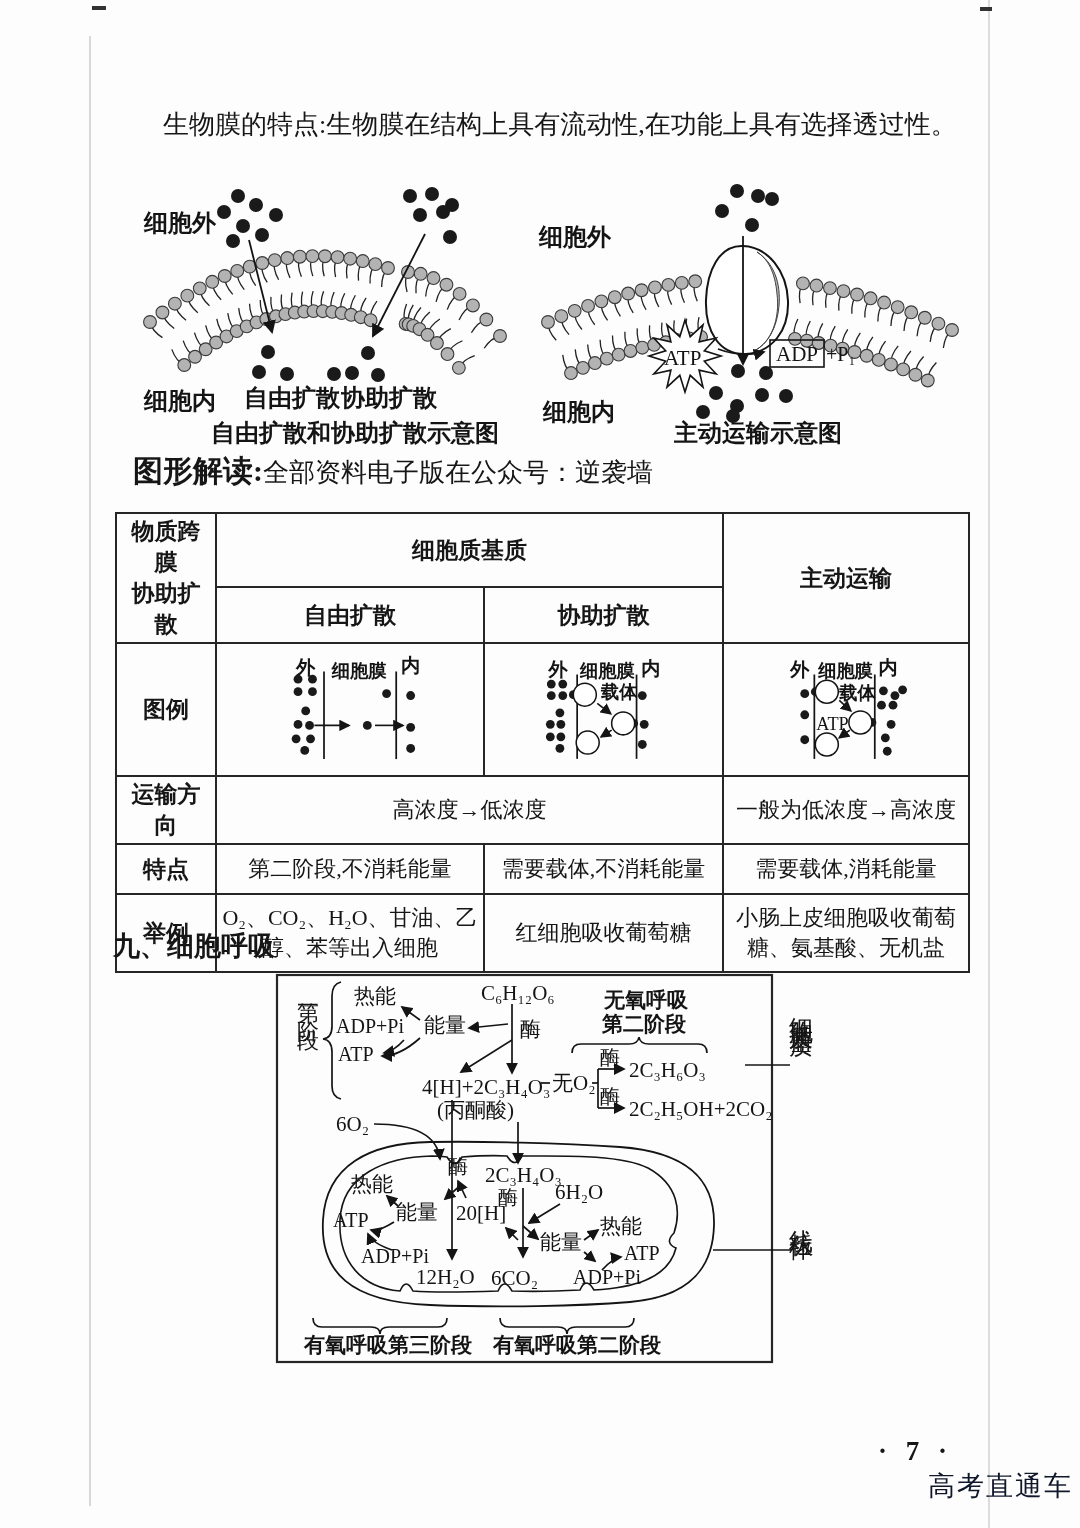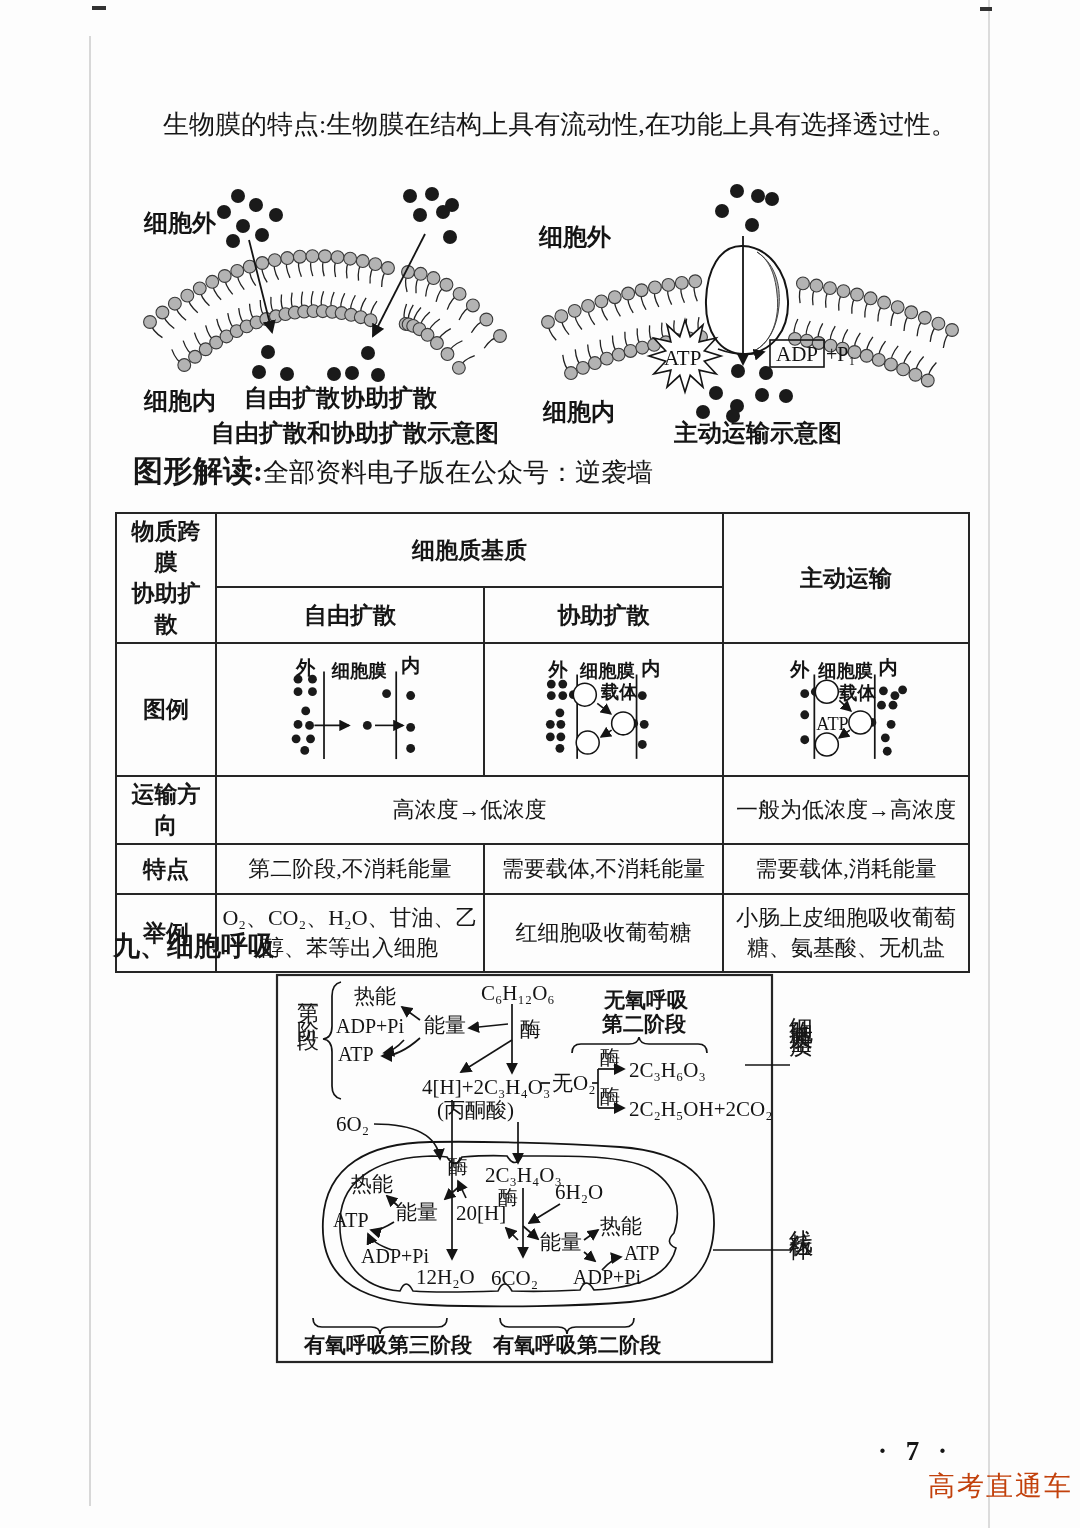--- a/index.html
+++ b/index.html
@@ -11,21 +11,21 @@
   .s1{left:92px;top:6px;width:14px;height:4px;}
   .s2{left:980px;top:7px;width:12px;height:4px;}
   .txt{position:absolute;white-space:nowrap;}
   .intro1{left:163px;top:107px;font-size:26px;}
   .intro2{left:163px;top:143px;font-size:26px;}
   .tipline{left:133px;top:451px;font-size:26px;}
   .tipline .tl{font-size:30px;font-weight:700;}
   .sec-h{left:113px;top:928px;font-size:27px;font-weight:700;}
   .sec-b{left:163px;top:931px;font-size:26px;}
   .pagenum{left:878px;top:1436px;font-size:27px;font-weight:700;letter-spacing:6px;}
-  .watermark{left:928px;top:1468px;font-size:27px;color:#c2410c;letter-spacing:2px;}
+  .watermark{left:928px;top:1468px;font-size:27px;color:#0f172a;letter-spacing:2px;}
   .v{position:absolute;writing-mode:vertical-rl;text-orientation:upright;white-space:nowrap;}
   .v-stage1{left:293px;top:985px;font-size:22px;letter-spacing:9px;}
   .v-cyto{left:785px;top:998px;font-size:24px;letter-spacing:4px;}
   .v-mito{left:785px;top:1210px;font-size:24px;letter-spacing:4px;}
   svg{position:absolute;overflow:visible;}
   svg text{font-family:"Liberation Serif","DejaVu Serif",serif;fill:#141414;}
   table.cmp{position:absolute;left:115px;top:512px;width:853px;border-collapse:collapse;
             table-layout:fixed;font-size:22px;}
   table.cmp td{border:2px solid #262626;text-align:center;vertical-align:middle;padding:2px 4px;}
   td.hd{font-weight:700;font-size:23px;}

